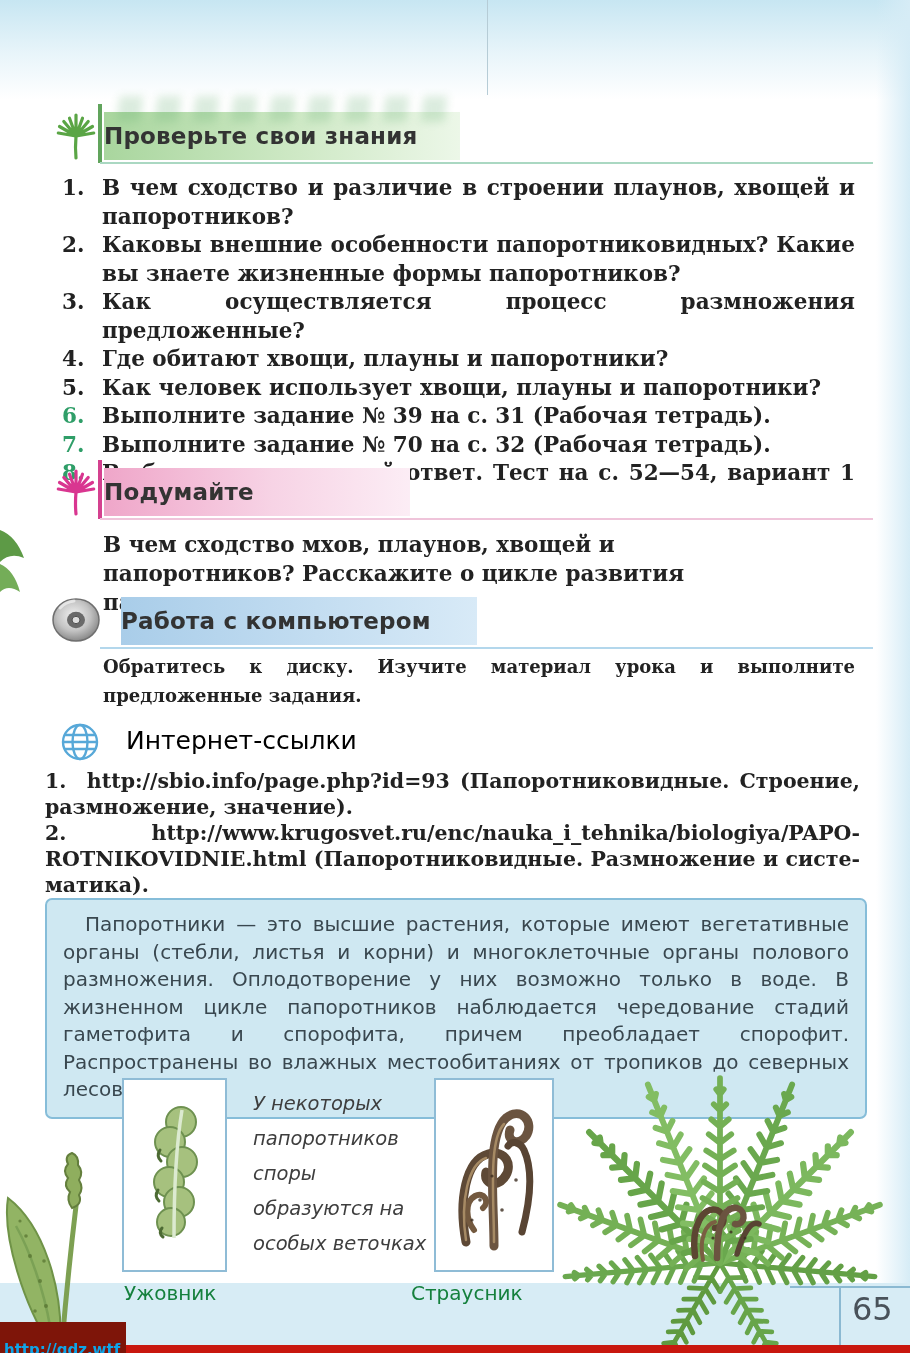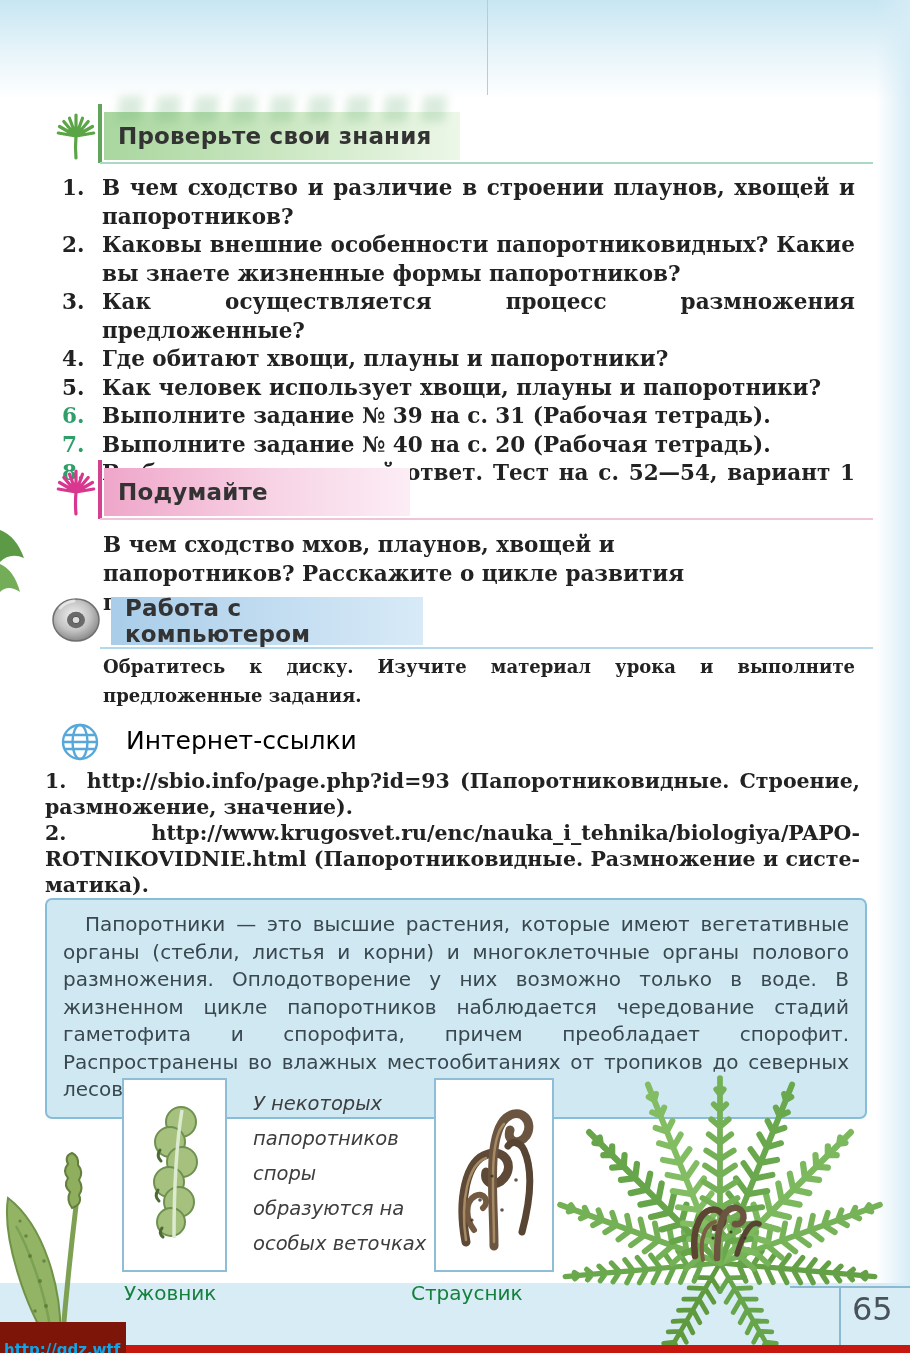--- a/index.html
+++ b/index.html
@@ -11,37 +11,37 @@
     background:linear-gradient(#c7e6f2,#e9f5fa 55%,#ffffff);}
   .right-wash{position:absolute;right:0;top:0;width:34px;height:1353px;
     background:linear-gradient(90deg,rgba(214,236,246,0),#d6ecf6);}
   .gutter-line{position:absolute;left:487px;top:0;width:1px;height:95px;background:#b6ccd6;}
   .bottom-band{position:absolute;left:0;top:1283px;width:910px;height:62px;background:#d7ecf5;}
   .ghost{position:absolute;left:118px;top:96px;width:335px;height:26px;opacity:.45;
     background:repeating-linear-gradient(90deg,rgba(98,172,112,.5) 0 24px,rgba(98,172,112,0) 24px 38px);
     filter:blur(4px);transform:skewX(-6deg);z-index:5;pointer-events:none;}
 
   
-  .banner{position:absolute;height:48px;display:flex;align-items:center;padding-left:14px;box-sizing:border-box;}
+  .banner{position:absolute;height:48px;display:flex;align-items:center;box-sizing:border-box;}
   .banner-title{font-weight:700;font-size:23px;color:#333;letter-spacing:.2px;}
   .bar{position:absolute;width:4px;}
   .underline{position:absolute;height:2px;}
   .hicon{position:absolute;}
 
   .b-check{left:104px;top:112px;width:356px;
     background:linear-gradient(90deg,#a9d69e,#cfe9c6 55%,#ecf7e8);}
   .bar-check{left:98px;top:104px;height:59px;background:#61a45c;}
   .ul-check{left:100px;top:162px;width:773px;background:#aad8c2;}
 
   .b-think{left:104px;top:468px;width:306px;
     background:linear-gradient(90deg,#efa6c9,#f7d3e5 55%,#fcedf5);}
   .bar-think{left:98px;top:460px;height:59px;background:#d4418f;}
   .ul-think{left:100px;top:518px;width:773px;background:#efc4da;}
 
-  .b-comp{left:111px;top:597px;width:312px;
+  .b-comp{left:121px;top:597px;width:356px;
     background:linear-gradient(90deg,#a9cde9,#c3ddf1 55%,#d8eaf7);}
   .ul-comp{left:100px;top:647px;width:773px;background:#b3d7ec;}
 
   
   .serif{font-family:"DejaVu Serif","Liberation Serif",serif;color:#222;font-weight:600;}
   .qlist{position:absolute;left:62px;top:174px;width:793px;}
   .qrow{display:flex;font-size:21.5px;line-height:28.5px;}
   .qnum{width:40px;text-align:left;flex:0 0 40px;}
   .qnum.green{color:#2f9e68;}
   .qtxt{flex:1;text-align:justify;hyphens:manual;}
@@ -125,21 +125,21 @@
     <div class="qrow">
       <span class="qnum">5.</span>
       <span class="qtxt">Как человек использует хвощи, плауны и папоротники?</span>
     </div>
     <div class="qrow">
       <span class="qnum green">6.</span>
       <span class="qtxt">Выполните задание № 39 на с. 31 (Рабочая тетрадь).</span>
     </div>
     <div class="qrow">
       <span class="qnum green">7.</span>
-      <span class="qtxt">Выполните задание № 40 на с. 20 (Рабочая тетрадь).</span>
+      <span class="qtxt">Выполните задание № 70 на с. 32 (Рабочая тетрадь).</span>
     </div>
     <div class="qrow">
       <span class="qnum green">8.</span>
       <span class="qtxt">Выберите правильный ответ. Тест на с. 52—54, вариант 1 (Тес­товые задания).</span>
     </div>
   </div>
 
   <svg class="hicon" style="left:52px;top:462px" width="48" height="54" viewBox="0 0 48 54">
     <g stroke="#d93690" stroke-width="3.2" stroke-linecap="round" fill="none">
       <path d="M24,30 Q23,42 24,52"></path>

